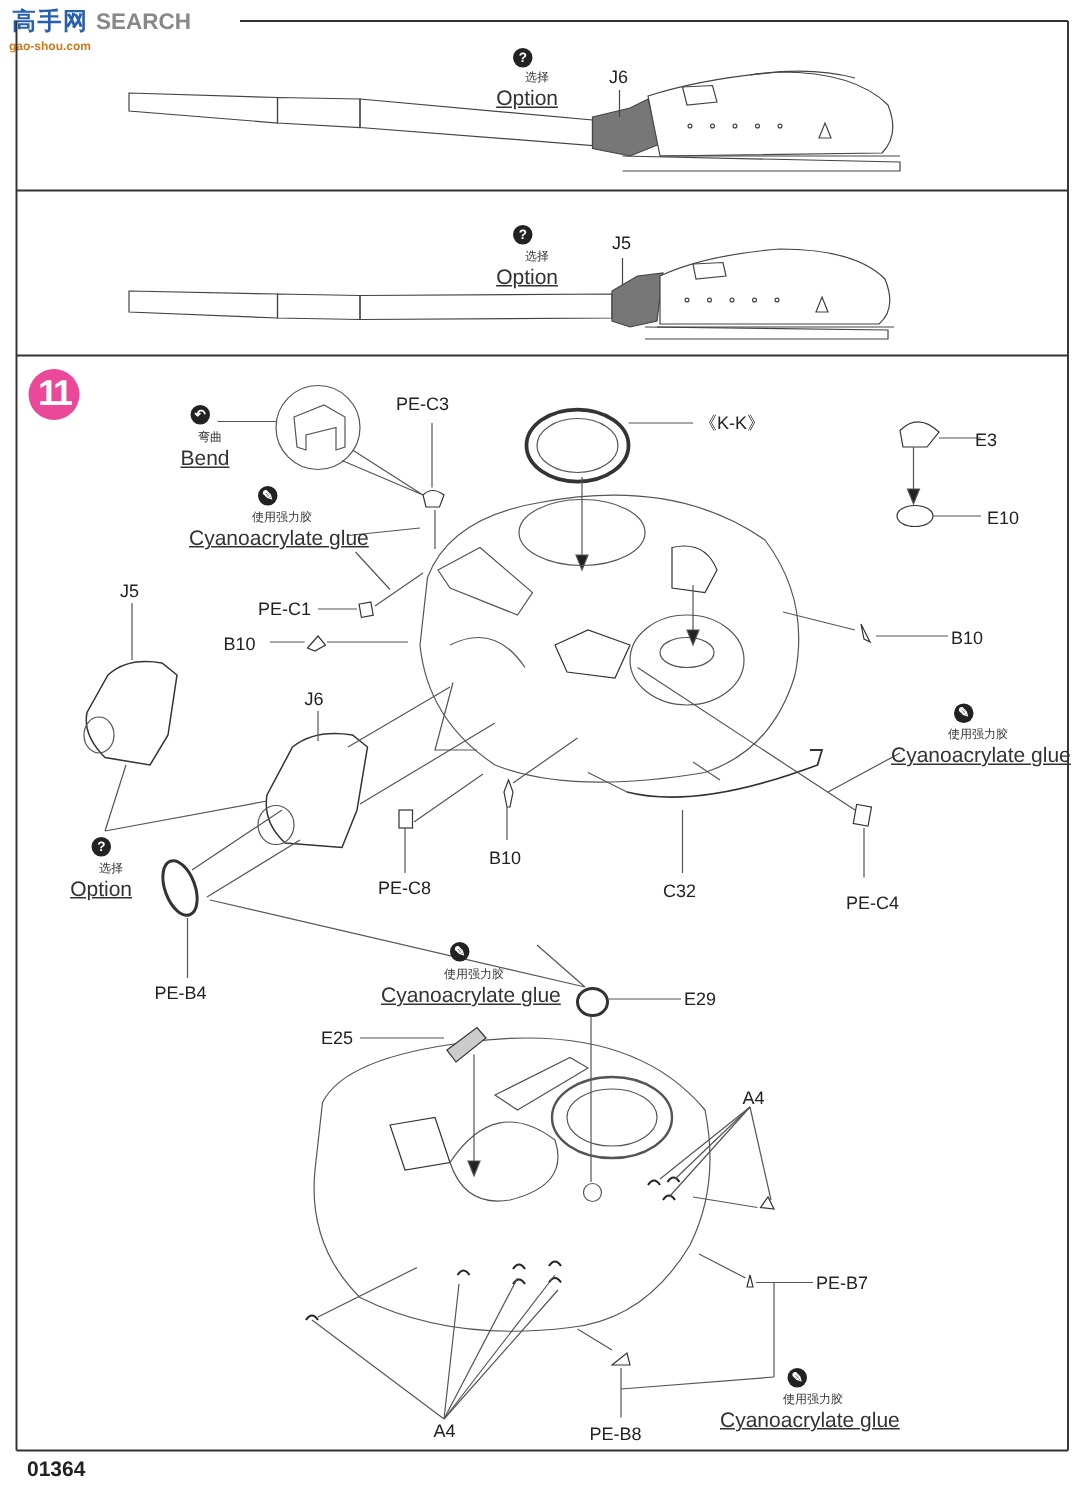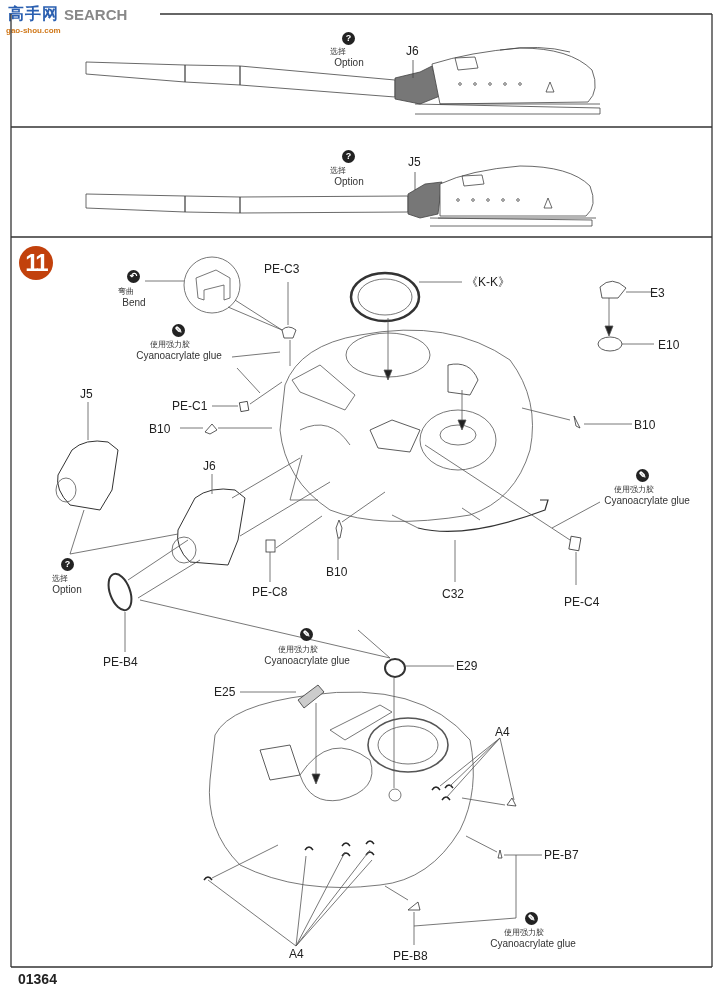--- a/index.html
+++ b/index.html
@@ -1,26 +1,26 @@
 <!DOCTYPE html>
 <html><head>
 <meta charset="utf-8">
 <style>
   html,body{margin:0;padding:0;background:#fff;}
   body{width:719px;height:990px;position:relative;overflow:hidden;font-family:"Liberation Sans",sans-serif;color:#222;}
   .lbl{position:absolute;font-size:12px;color:#222;white-space:nowrap;line-height:1;}
-  .cn{position:absolute;font-size:8px;color:#333;white-space:nowrap;text-align:left;line-height:1;}
-  .en{position:absolute;font-size:10px;color:#333;white-space:nowrap;text-align:center;line-height:1;}
+  .cn{position:absolute;font-size:8px;color:#333;white-space:nowrap;text-align:right;line-height:1;}
+  .en{position:absolute;font-size:14px;color:#333;white-space:nowrap;text-align:right;line-height:1;text-decoration:underline;}
   .icon-dot{position:absolute;width:13px;height:13px;border-radius:50%;background:#222;color:#fff;font-size:9px;text-align:center;line-height:13px;font-weight:bold;}
   svg{position:absolute;left:0;top:0;}
   .wm1{position:absolute;left:8px;top:4px;font-size:16px;font-weight:bold;color:#2a5fb0;letter-spacing:1px;}
   .wm2{position:absolute;left:64px;top:6px;font-size:15px;color:#888;font-weight:bold;}
   .wm3{position:absolute;left:6px;top:26px;font-size:8px;color:#d0781a;font-weight:bold;}
   .footer{position:absolute;font-size:14px;font-weight:bold;color:#222;}
-  .step{position:absolute;left:19px;top:246px;width:34px;height:34px;border-radius:50%;background:#c2410c;color:#fff;font-size:24px;font-weight:bold;text-align:center;line-height:34px;letter-spacing:-2px;}
+  .step{position:absolute;left:19px;top:246px;width:34px;height:34px;border-radius:50%;background:#ec4899;color:#fff;font-size:24px;font-weight:bold;text-align:center;line-height:34px;letter-spacing:-2px;}
 </style>
 </head>
 <body>
 
 <div class="wm1">高手网</div>
 <div class="wm2">SEARCH</div>
 <div class="wm3">gao-shou.com</div>
 
 <svg width="719" height="990">
 

